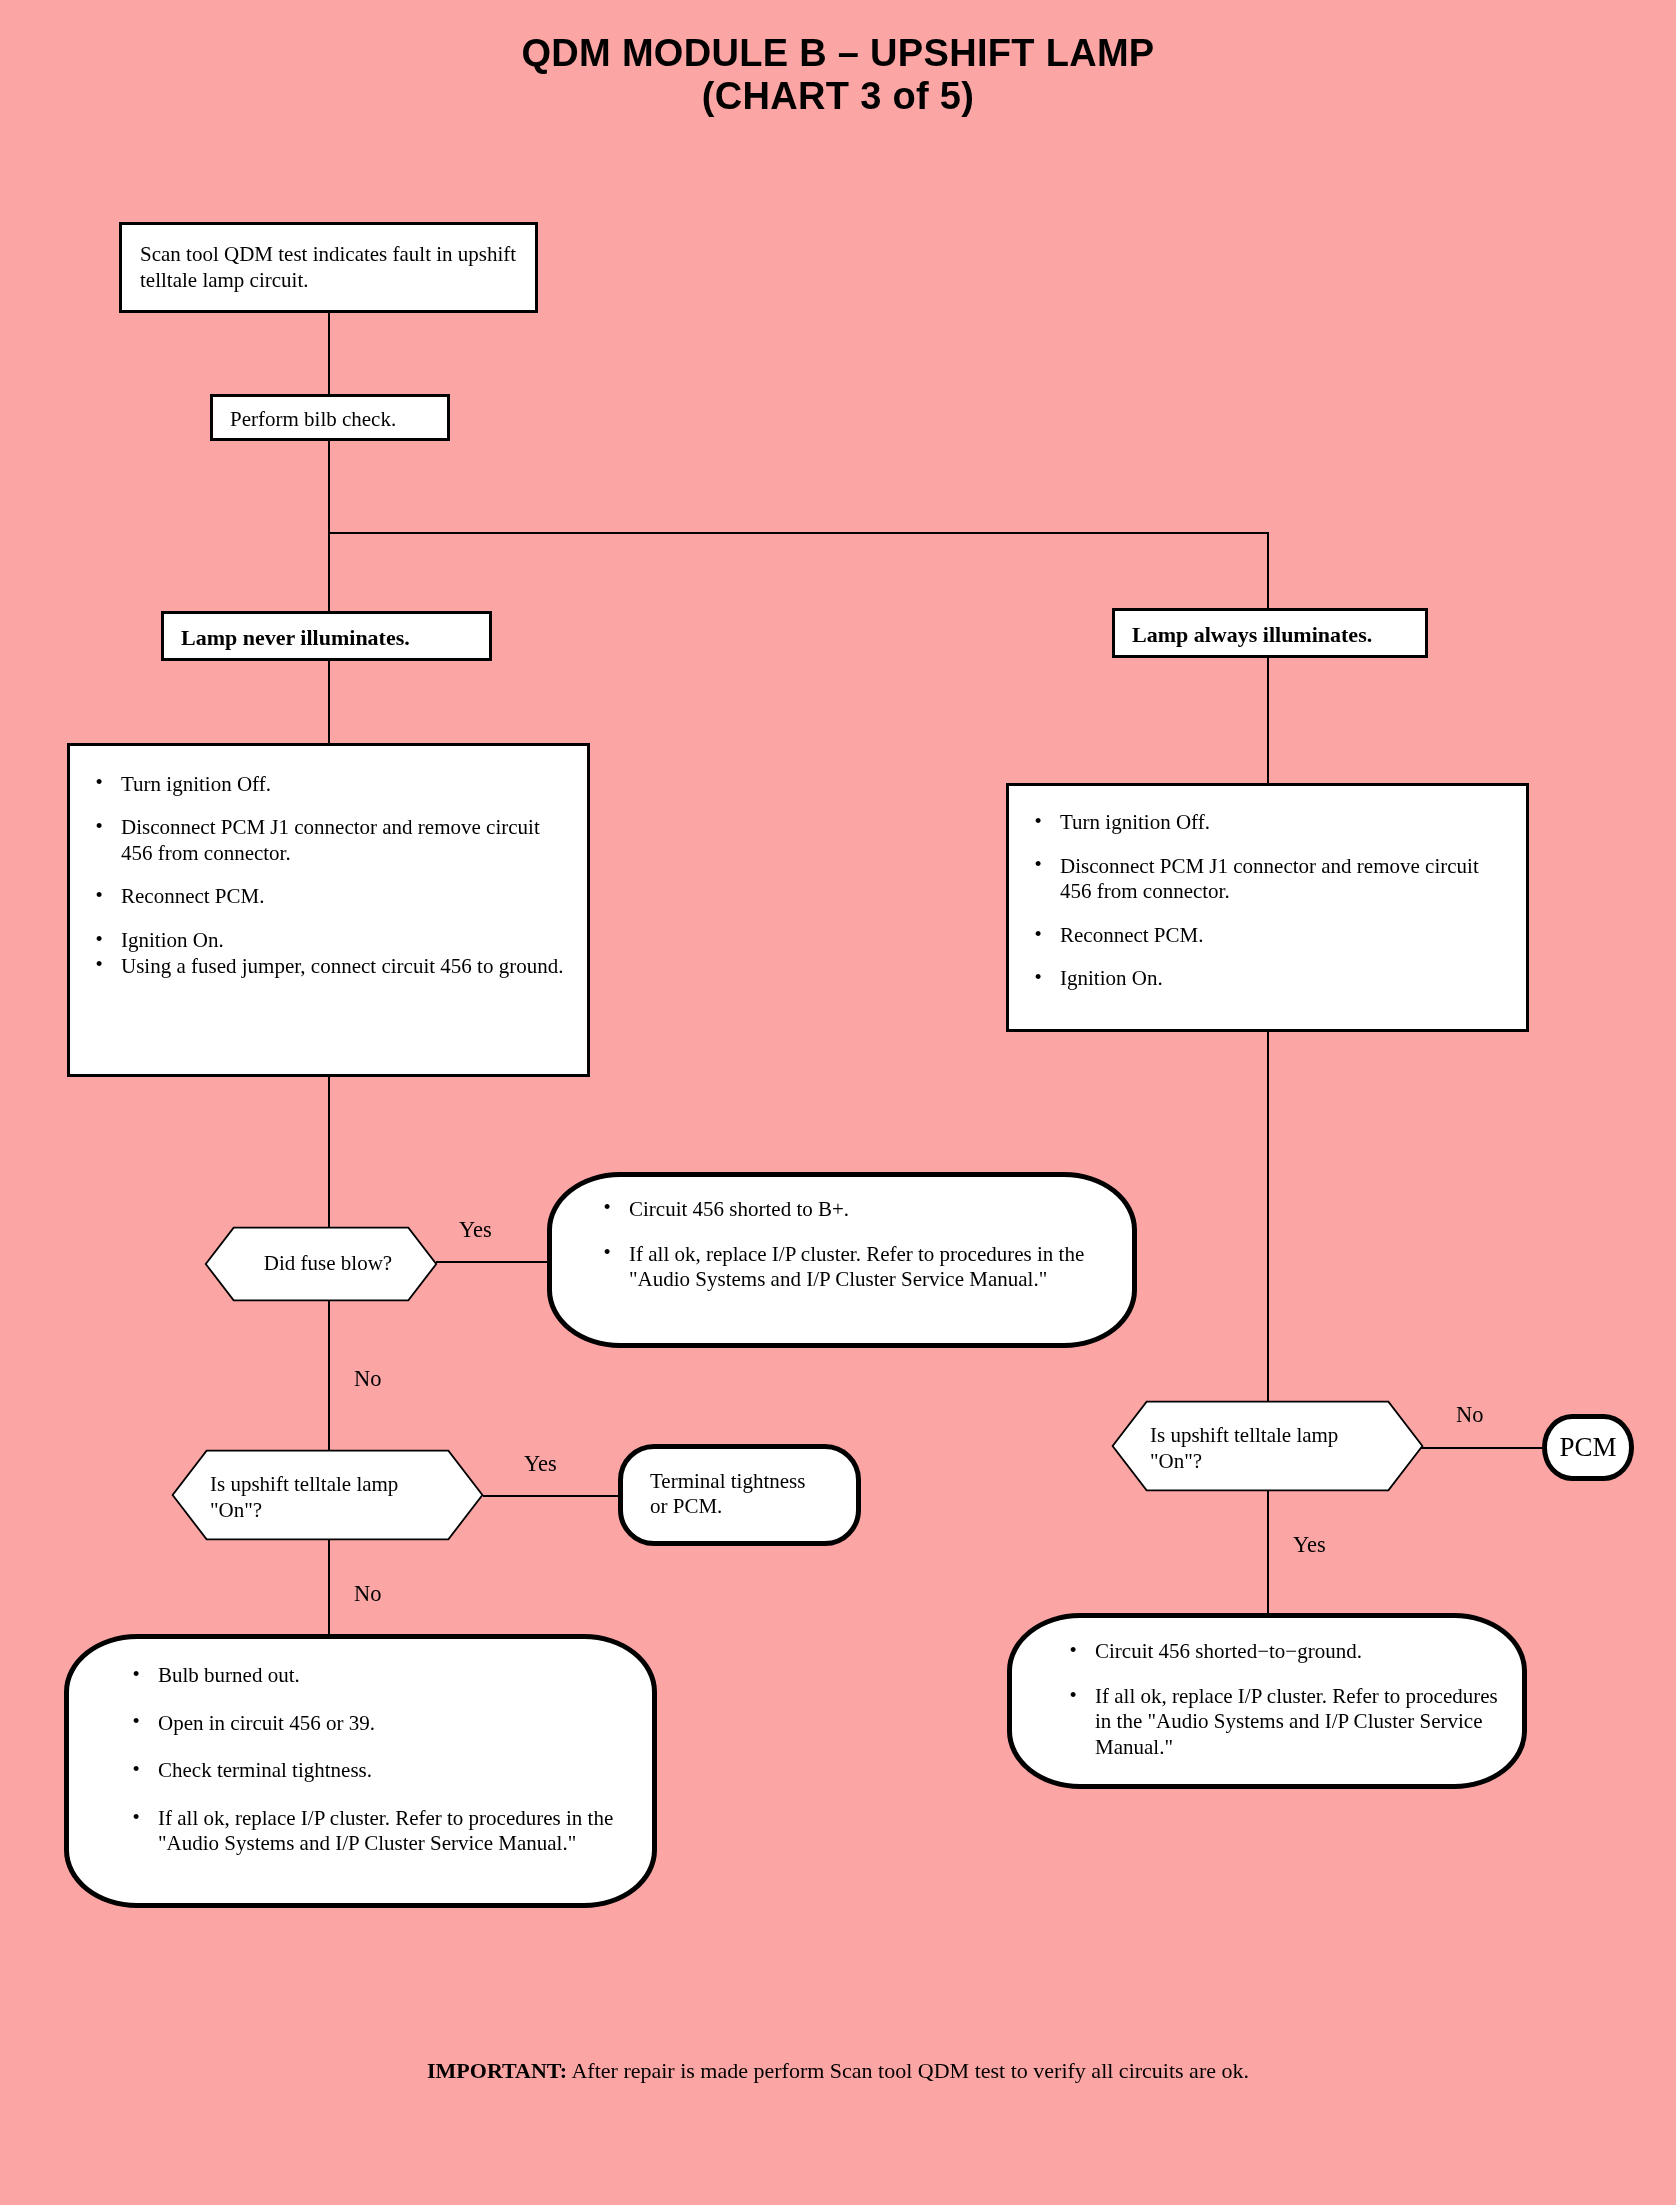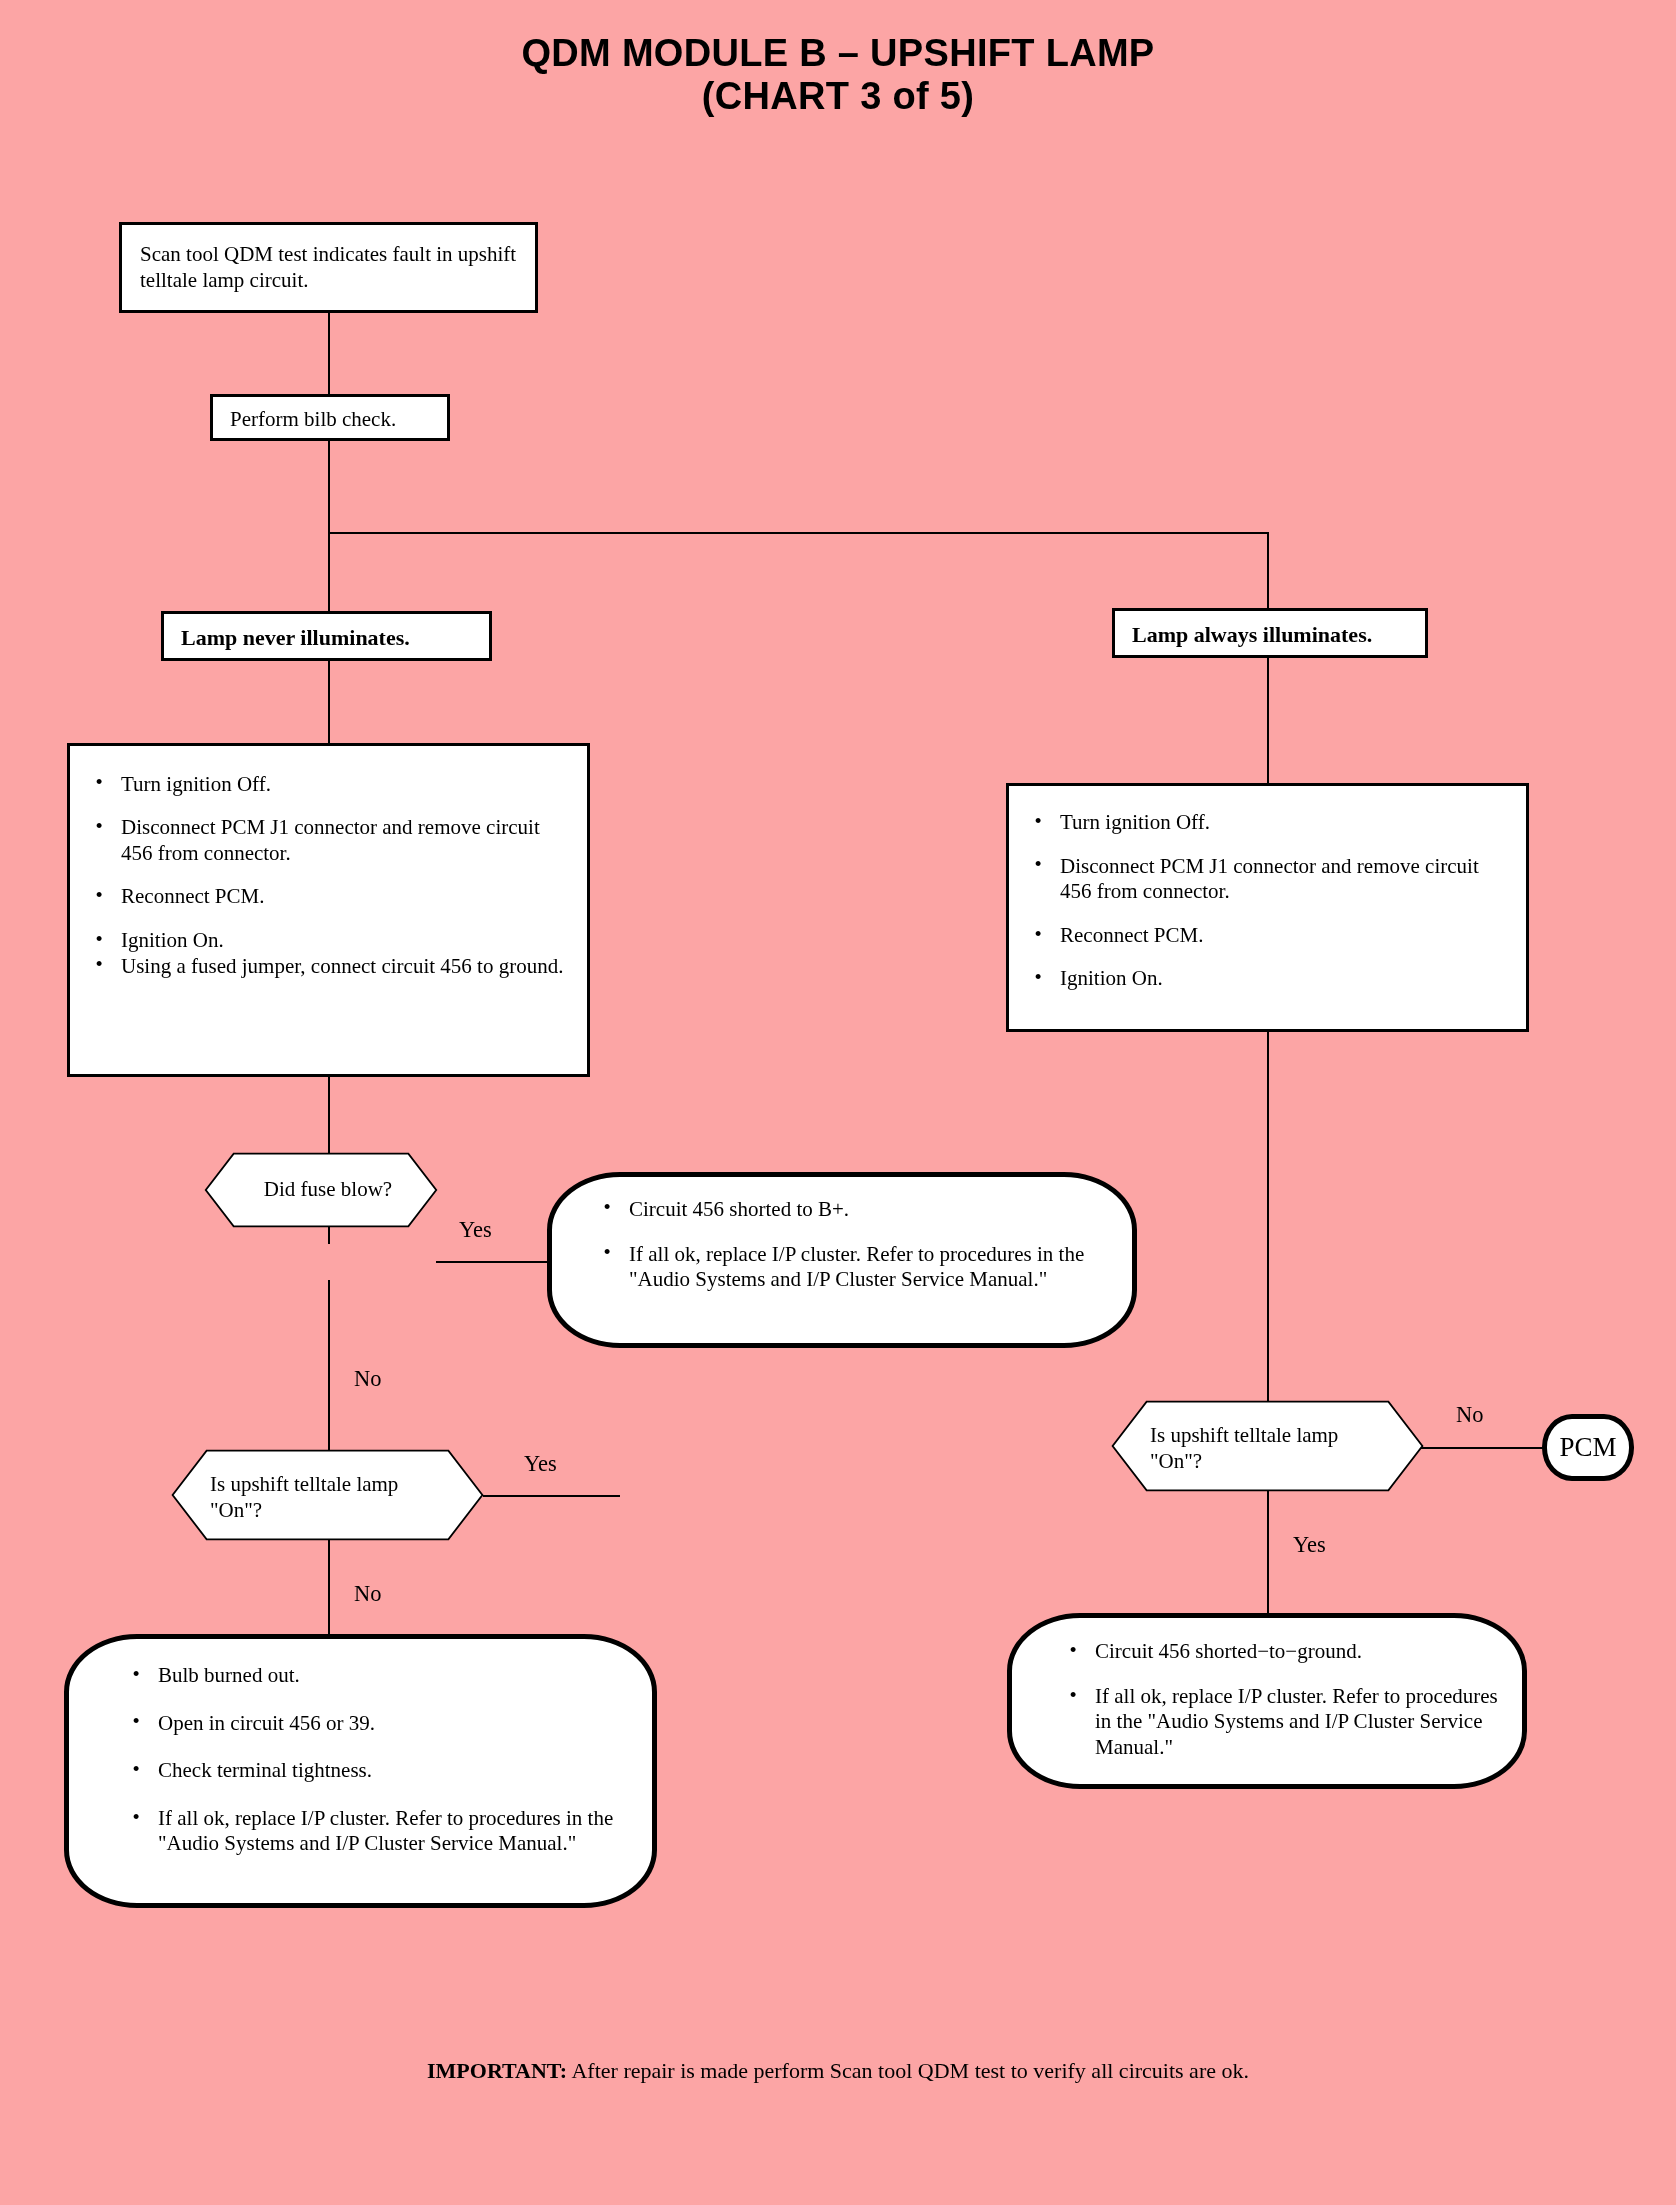--- a/index.html
+++ b/index.html
@@ -203,21 +203,21 @@
 
   <div class="node rect" style="left:1006px; top:783px; width:523px; height:249px; padding:24px 14.6px 0 17px;">
     <ul class="bullets">
       <li>Turn ignition Off.</li>
       <li style="margin-top:18px;">Disconnect PCM J1 connector and remove circuit 456 from connector.</li>
       <li style="margin-top:18px;">Reconnect PCM.</li>
       <li style="margin-top:18px;">Ignition On.</li>
     </ul>
   </div>
 
-  <div class="hex" style="left:205px; top:1153px; width:232px; height:74px;">
+  <div class="hex" style="left:205px; top:1227px; width:232px; height:74px;">
     <svg width="232" height="74" viewBox="0 0 382 122">
       <polygon points="47,1 335,1 381,61 335,121 47,121 1,61" fill="#ffffff" stroke="#000000" stroke-width="3"></polygon>
     </svg>
     <div class="hex-label" style="left:32px; top:24px; width:182px; text-align:center;">Did fuse blow?</div>
   </div>
 
   <div class="node round" style="left:547px; top:1172px; width:590px; height:176px; padding:19.5px 24px 0 43px;">
     <ul class="bullets">
       <li>Circuit 456 shorted to B+.</li>
       <li style="margin-top:19.5px;">If all ok, replace I/P cluster. Refer to procedures in the "Audio Systems and I/P Cluster Service Manual."</li>
@@ -231,20 +231,24 @@
   <div class="hex" style="left:172px; top:1450px; width:311px; height:90px;">
     <svg width="311" height="90" viewBox="0 0 512 148">
       <polygon points="57,1 455,1 511,74 455,147 57,147 1,74" fill="#ffffff" stroke="#000000" stroke-width="3"></polygon>
     </svg>
     <div class="hex-label" style="left:38px; top:22px; width:243px;">
       <div>Is upshift telltale lamp</div>
       <div>"On"?</div>
     </div>
   </div>
 
+  <div class="node round-sm" style="left:618px; top:1444px; width:243px; height:102px; padding:19.5px 13.4px 0 27px;">
+    <div class="node-text">Terminal tightness</div>
+    <div class="node-text">or PCM.</div>
+  </div>
 
   <div class="edge-label" style="left:524px; top:1453px;">Yes</div>
 
   <div class="edge-label" style="left:354px; top:1583px;">No</div>
 
   <div class="node round" style="left:64px; top:1634px; width:593px; height:274px; padding:24px 24px 0 55px;">
     <ul class="bullets">
       <li>Bulb burned out.</li>
       <li style="margin-top:22px;">Open in circuit 456 or 39.</li>
       <li style="margin-top:22px;">Check terminal tightness.</li>

